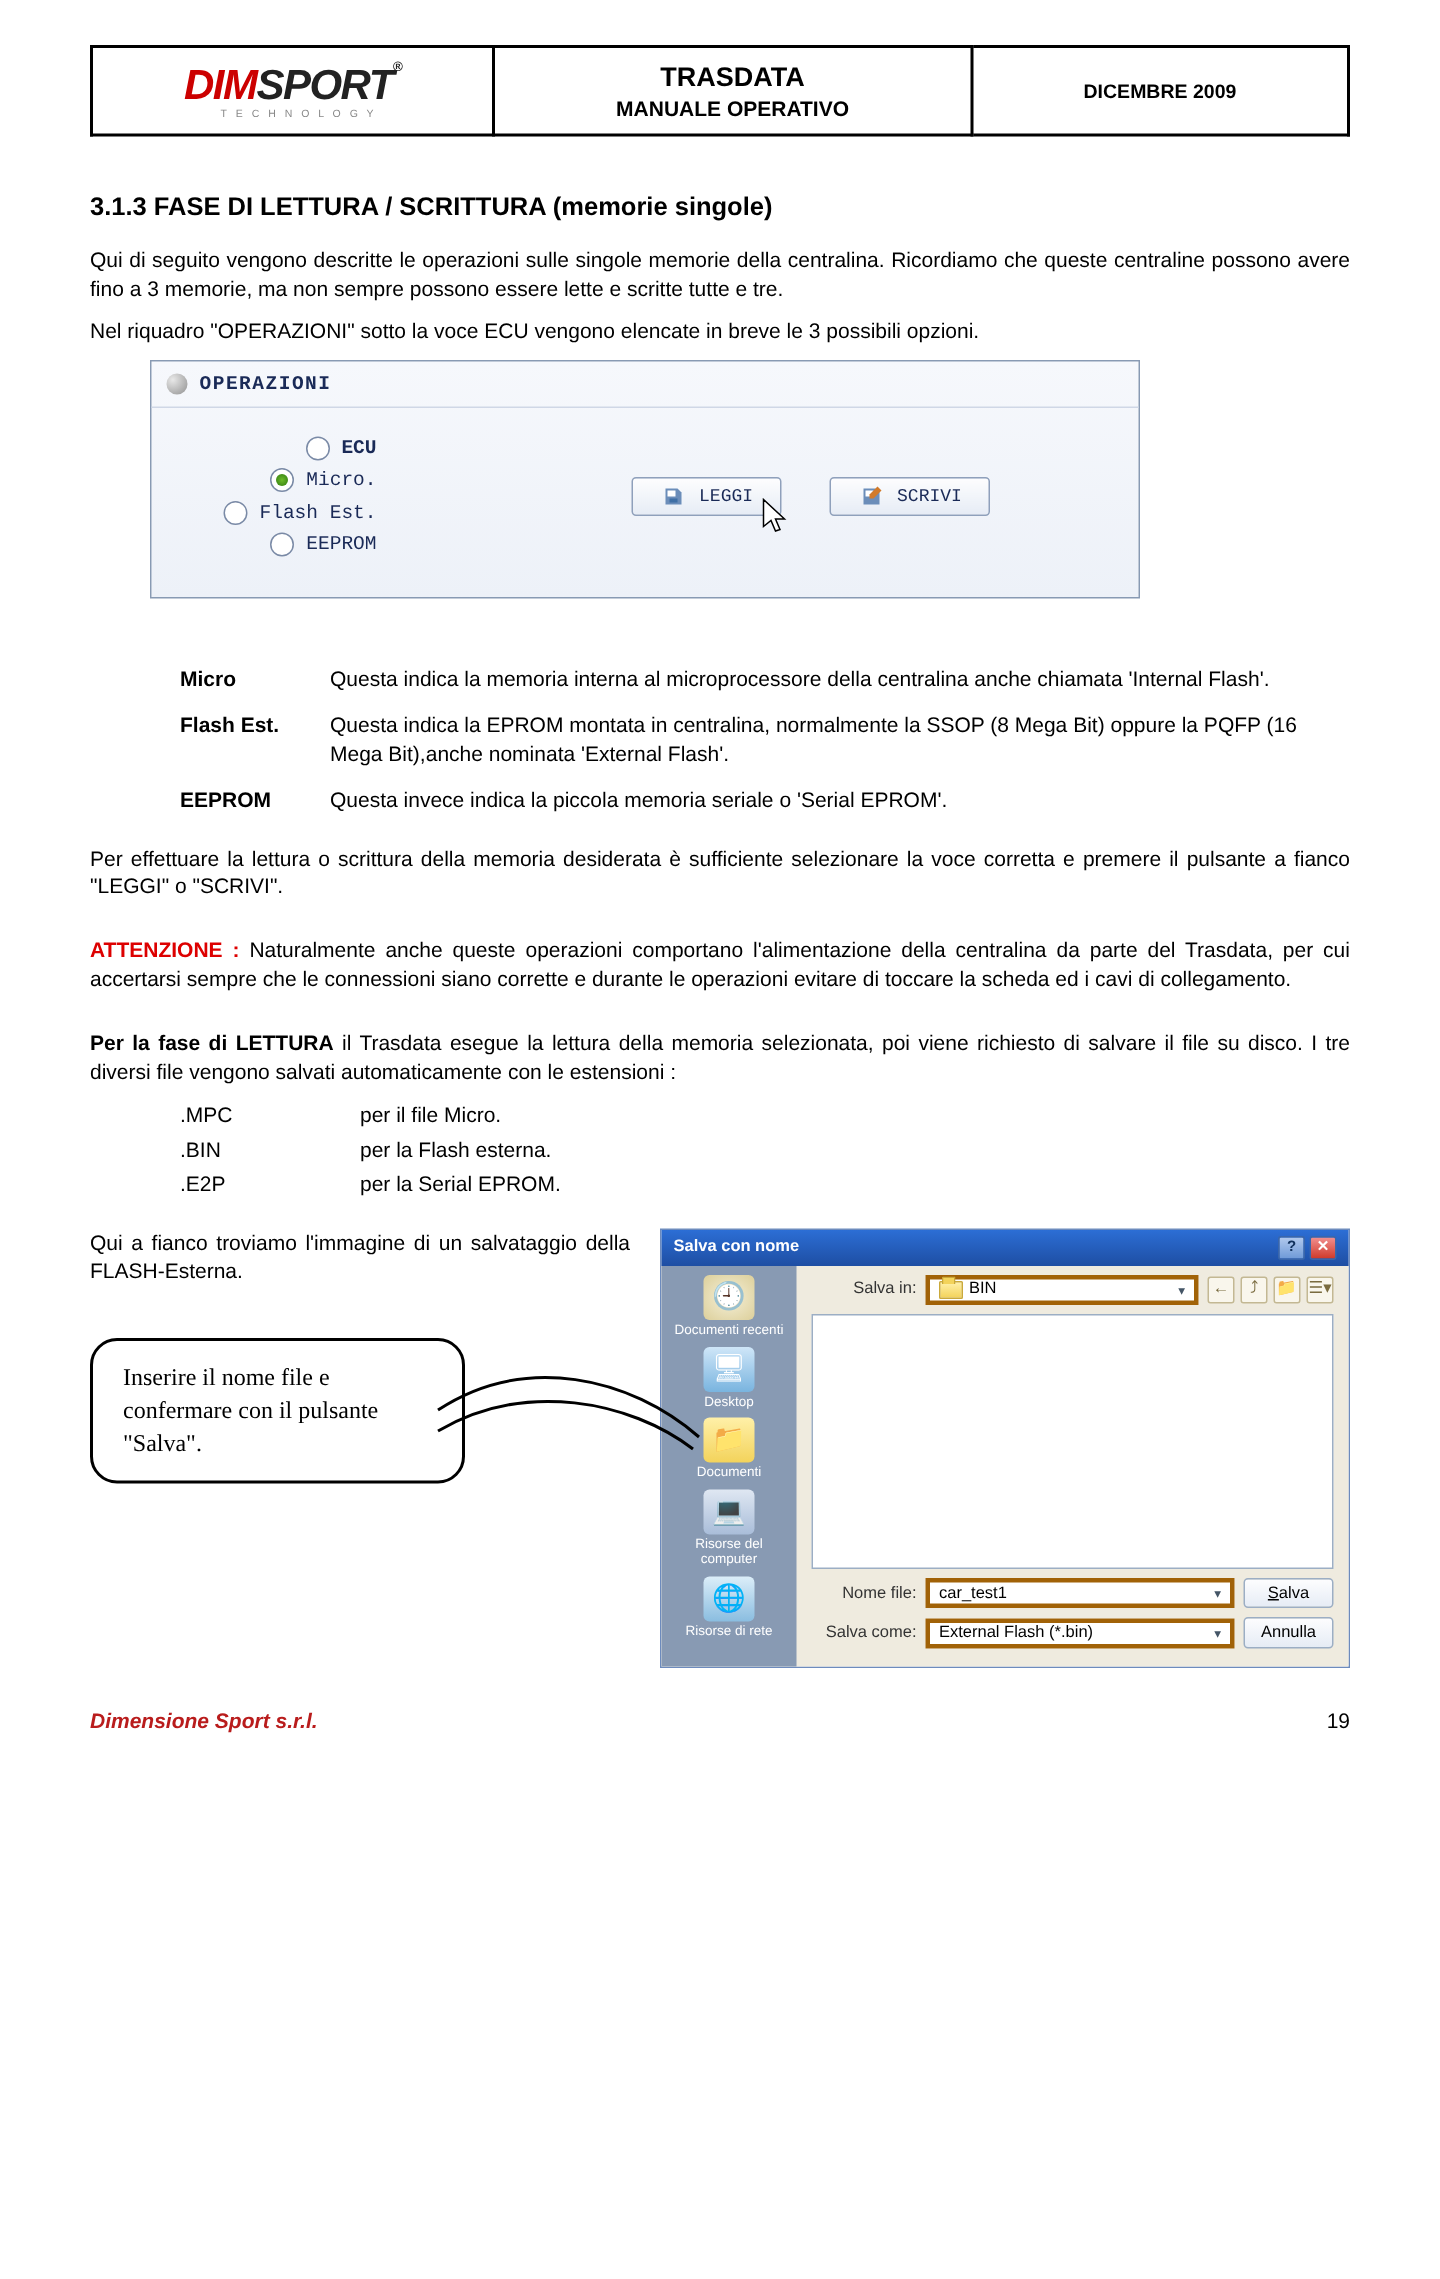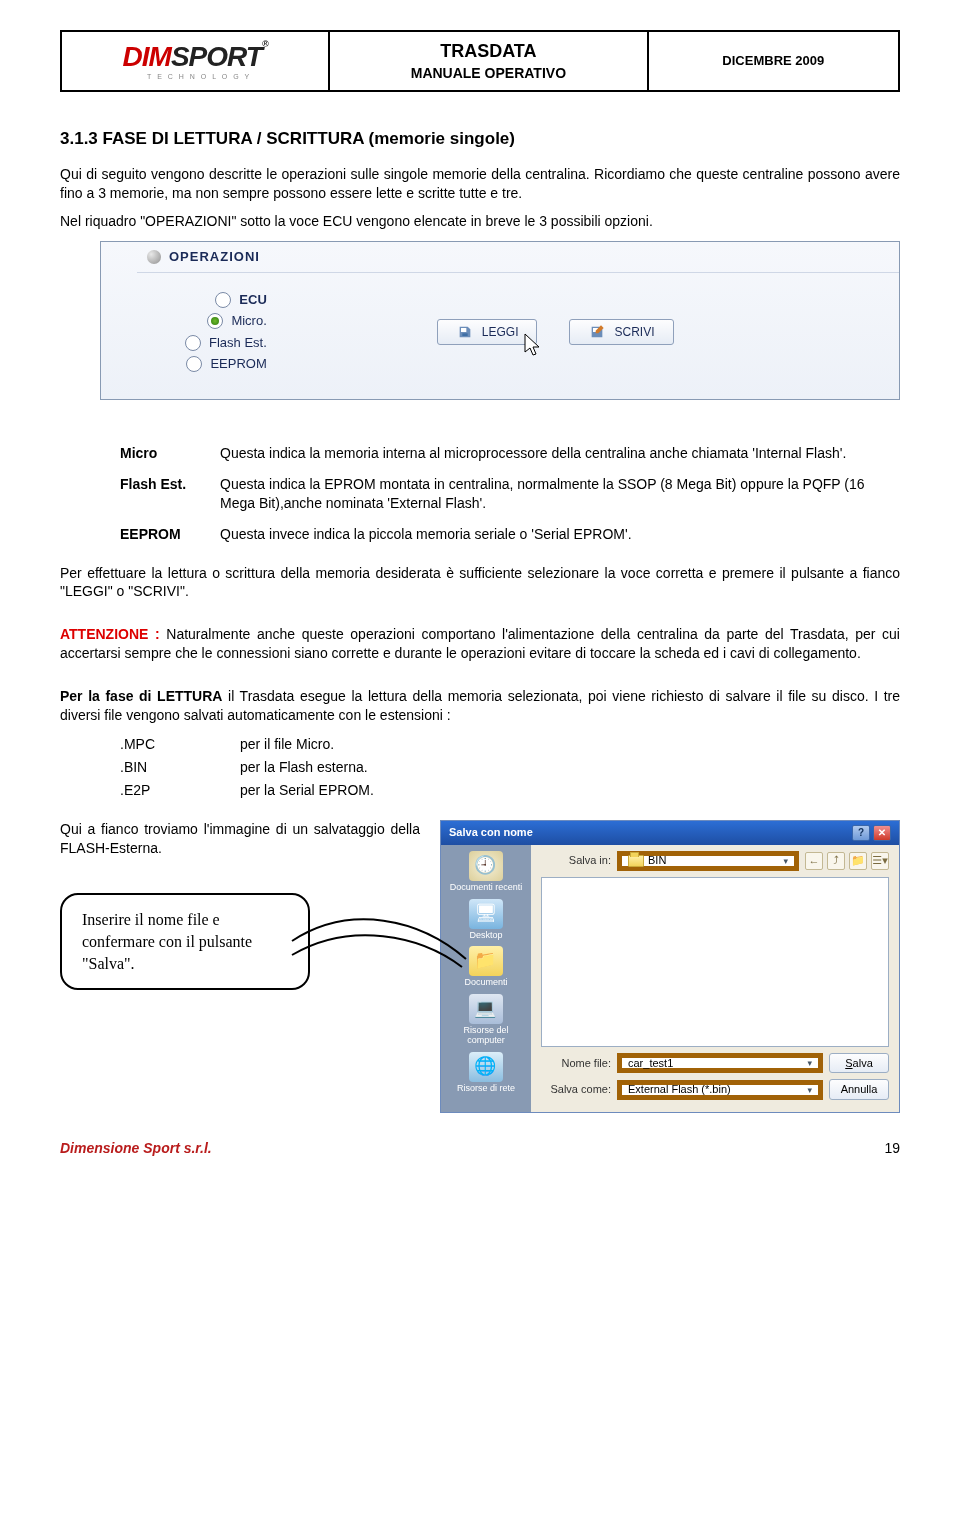--- a/index.html
+++ b/index.html
@@ -25,29 +25,28 @@
   .logo-red { color: #cc0000; }
   .logo-dark { color: #222; }
   .logo-sub { font-size: 7px; color: #888; letter-spacing: 2px; display: block; margin-top: -4px; margin-left: 8px; font-style: normal; font-weight: normal; }
   .logo-reg { font-size: 9px; vertical-align: top; }
   .spacer-md { height: 28px; }
   .spacer-sm { height: 14px; }
   .spacer-lg { height: 36px; }
   .section-title { font-weight: bold; font-size: 17px; }
   p { margin: 0 0 10px 0; text-align: justify; }
   .screenshot-panel {
-    width: 800px;
+    width: 660px;
     border: 1px solid #889ab3;
     background: linear-gradient(#f6f8fc, #edf1f8);
     margin: 10px 0 10px 40px;
-    font-family: Liberation Sans, sans-serif;
+    font-family: Liberation Mono, monospace;
     font-size: 13px;
     color: #1a2a57;
     padding-bottom: 16px;
-    padding-left: 36px;
   }
   .panel-title-bar {
     display: flex; align-items: center; gap: 8px;
     padding: 6px 10px;
     border-bottom: 1px solid #cfd7e6;
   }
   .panel-orb {
     width: 14px; height: 14px; border-radius: 50%;
     background: radial-gradient(circle at 30% 30%, #e8e8e8, #909090);
   }
@@ -109,21 +108,21 @@
   .place-icon {
     width: 34px; height: 30px; margin: 0 auto 2px auto;
     border-radius: 4px;
     display:flex; align-items:center; justify-content:center;
     font-size:18px;
   }
   .dlg-main { flex: 1; padding: 6px 10px; }
   .dlg-row { display: flex; align-items: center; gap: 6px; margin-bottom: 6px; }
   .dlg-label { width: 70px; text-align: right; color: #333; }
   .dlg-combo {
-    flex: 1; border: 5px solid #a16207; background: #fff; height: 20px;
+    flex: 1; border: 3px solid #a16207; background: #fff; height: 20px;
     display: flex; align-items: center; padding: 0 6px; justify-content: space-between;
     font-size: 11px;
   }
   .dlg-combo .chev { color: #456; font-size: 9px; }
   .dlg-tools { display:flex; gap:4px; }
   .dlg-tool { width:18px; height:18px; border:1px solid #c3b893; background:#f9f6ec; border-radius:2px; display:flex; align-items:center; justify-content:center; font-size:11px; color:#7a6b3f;}
   .dlg-file-area {
     border: 1px solid #9caec4; background: #fff; height: 170px; margin-bottom: 6px;
   }
   .dlg-action-btn {

